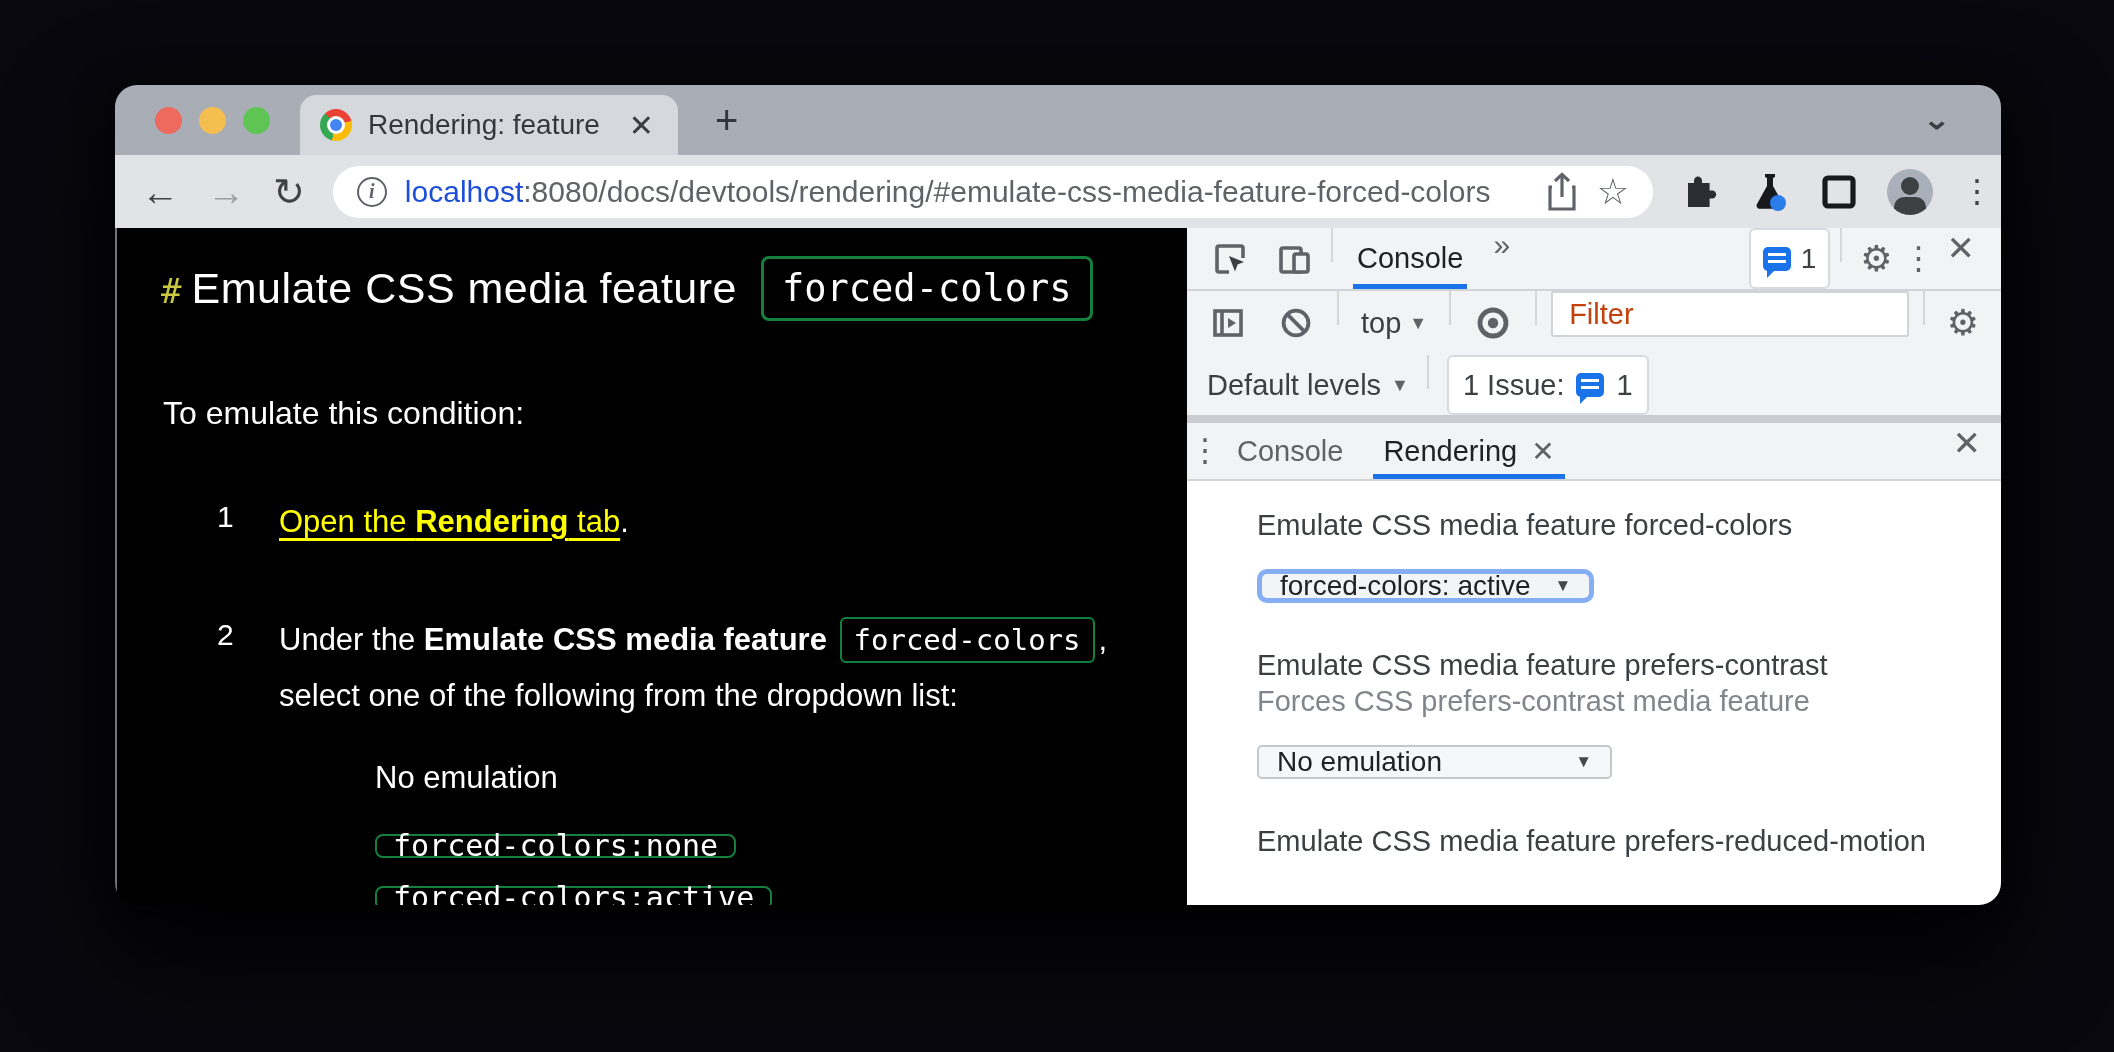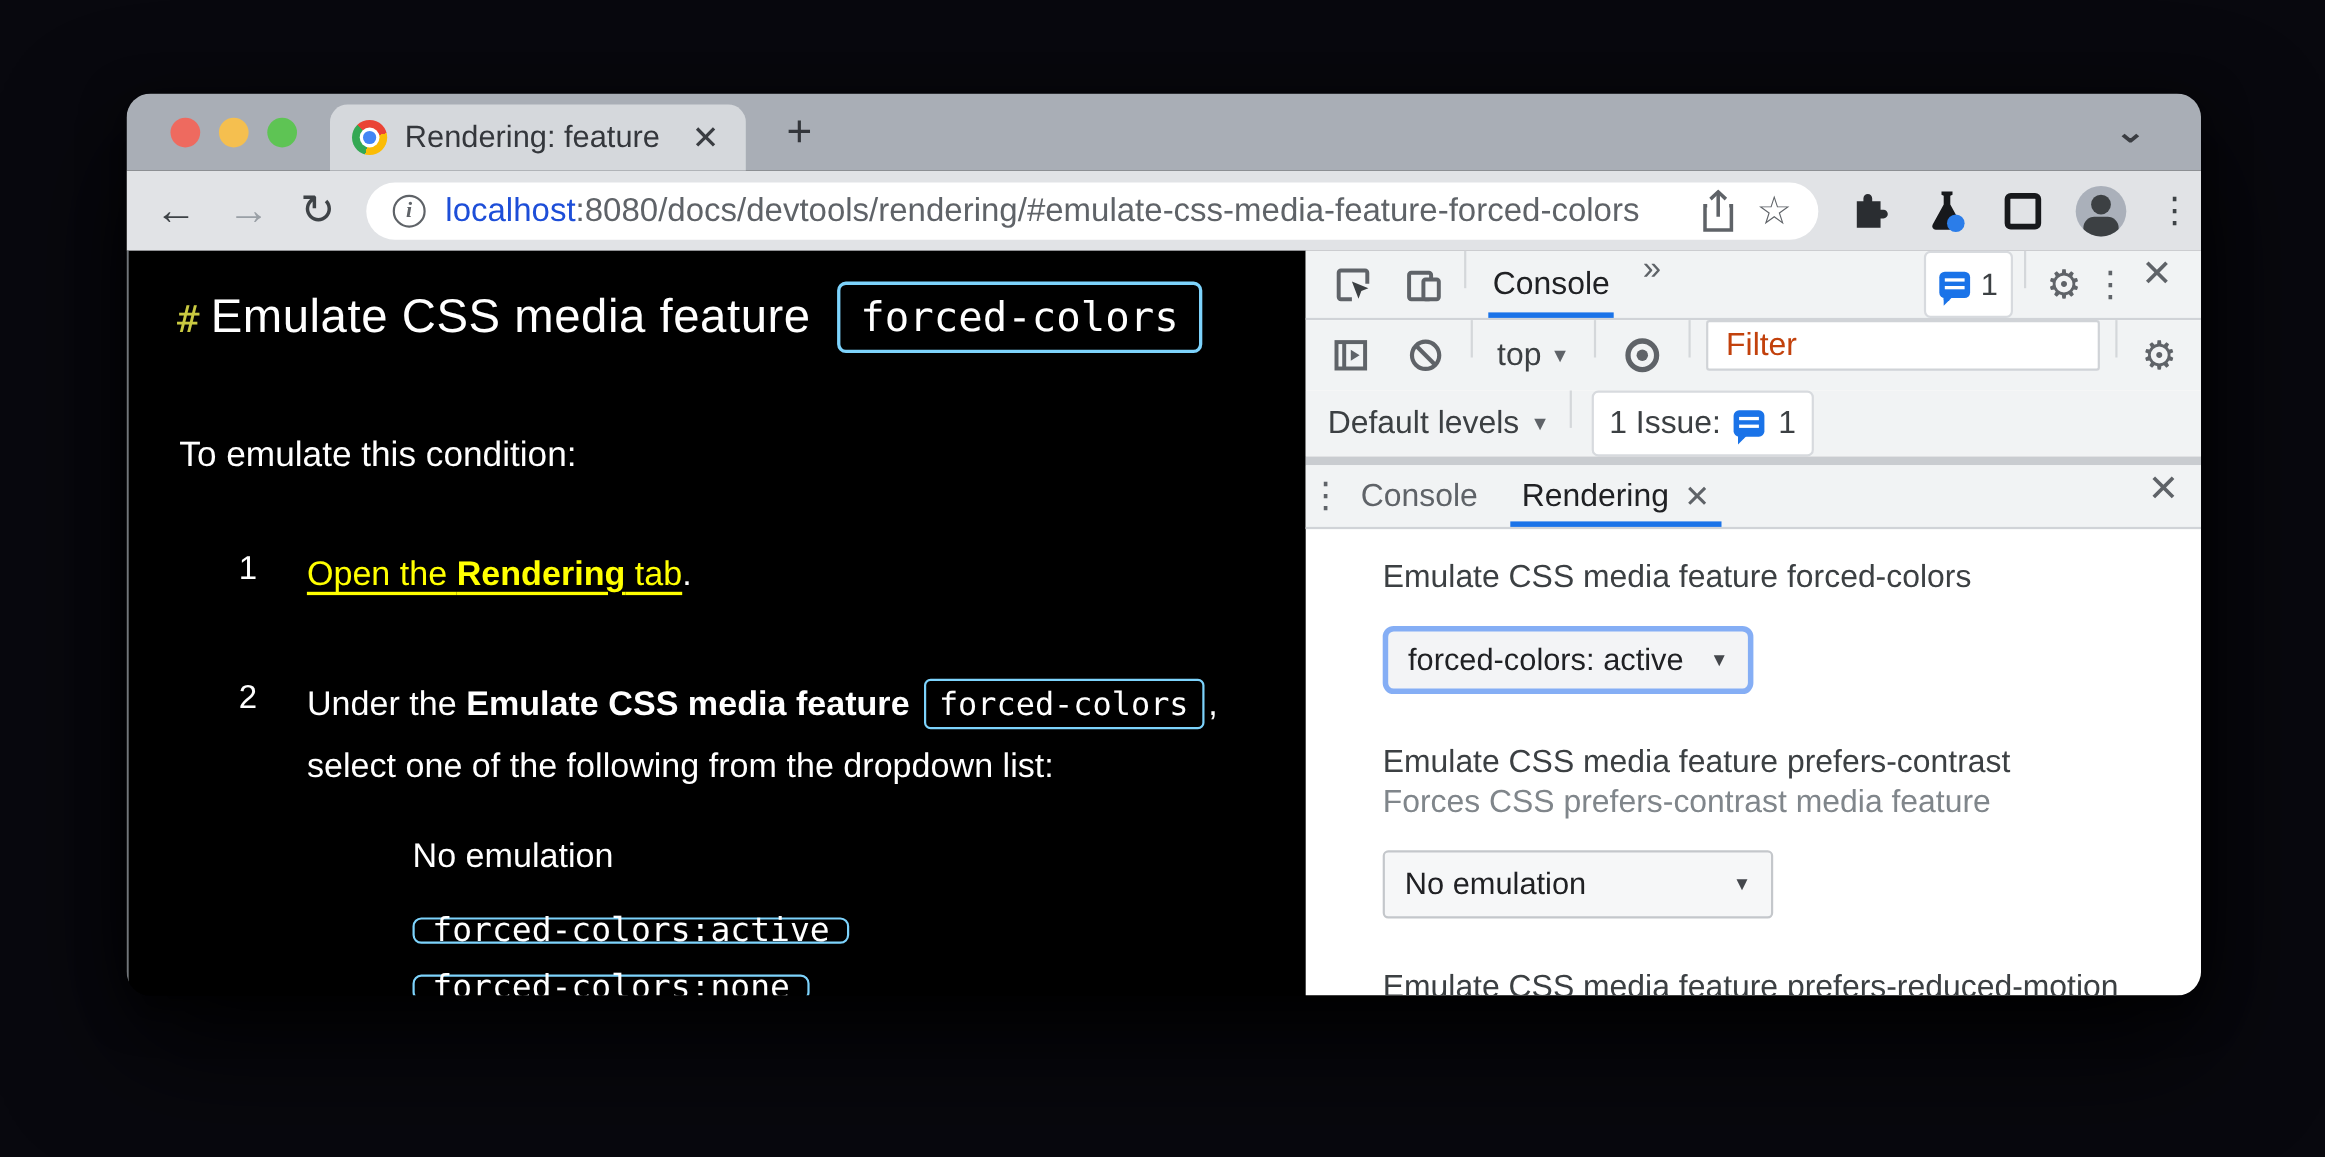--- a/index.html
+++ b/index.html
@@ -60,21 +60,21 @@
   
   .content { flex:1 1 auto; display:flex; min-height:0; }
 
   
   .page { width:1072px; flex:0 0 auto; background:#000; color:#fff; border-left:2px solid #71757a;
     padding:28px 0 0 44px; overflow:hidden; }
   .h-row { display:flex; align-items:center; gap:14px; }
   .anchor-hash { color:#c9c941; font-size:34px; font-family:"DejaVu Sans Mono", monospace;
     letter-spacing:-4px; margin-top:4px; }
   .h-text { font-size:43px; font-weight:500; letter-spacing:0.5px; white-space:nowrap; }
-  .code-box { font-family:"DejaVu Sans Mono", monospace; border:3px solid #7dd3fc; border-radius:8px; }
+  .code-box { font-family:"DejaVu Sans Mono", monospace; border:3px solid #15803d; border-radius:8px; }
   .h-code { font-size:37px; padding:8px 18px; margin-left:10px; white-space:nowrap; }
   .intro { font-size:32px; margin-top:74px; margin-left:2px; }
   .steps { margin-top:60px; }
   .step { display:flex; margin-top:62px; }
   .step-num { width:62px; flex:0 0 auto; font-size:30px; padding-top:6px; margin-left:56px; }
   .step-body { font-size:31px; line-height:56px; }
   .ylink { color:#ffff00; text-decoration:underline; text-underline-offset:6px; }
   .ylink b { font-weight:700; }
   .inline-code { font-size:29px; padding:4px 12px; border-width:2.5px; border-radius:6px; margin:0 4px; white-space:nowrap; }
   .opt-plain { font-size:31px; margin:26px 0 0 96px; }
@@ -113,21 +113,21 @@
   .issue-btn { display:flex; align-items:center; gap:12px; border:2px solid #d7dade; border-radius:6px; background:#fff; padding:6px 14px; font-size:29px; color:#3c4043; }
   .drawer-tab { font-size:29px; color:#5f6368; padding:0 16px; height:100%; display:flex; align-items:center; gap:14px; position:relative; }
   .drawer-tab.active { color:#202124; }
   .drawer-tab.active::after { content:""; position:absolute; left:6px; right:6px; bottom:0; height:5px; background:#1a73e8; }
   .drawer-tab .tab-x { font-size:28px; color:#5f6368; }
 
   .rp-body { flex:1 1 auto; overflow:hidden; padding:26px 40px 0 48px; }
   .rp-title { font-size:29px; color:#3c4043; line-height:36px; }
   .rp-sub { font-size:29px; color:#80868b; line-height:36px; }
   .rp-select { display:inline-flex; align-items:center; justify-content:space-between;
-    margin-top:26px; height:62px; background:#f6f7f8; border:2px solid #c4c7cb; border-radius:5px;
+    margin-top:26px; height:34px; background:#f6f7f8; border:2px solid #c4c7cb; border-radius:5px;
     font-size:28px; color:#202124; padding:0 18px; gap:24px; }
   .rp-select .sel-arrow { color:#44474c; font-size:17px; }
   .rp-select.focused { border:5px solid #85aef5; border-radius:10px; background:#f3f4f6; }
   .rp-section { margin-bottom:44px;margin-left:22px; }
 
   svg { display:block; }
 </style>
 </head>
 <body>
 
@@ -202,22 +202,22 @@
             <span class="ylink"><span>Open the </span><b>Rendering</b><span> tab</span></span><span>.</span>
           </div>
         </div>
         <div class="step">
           <div class="step-num">2</div>
           <div class="step-body">
             <span>Under the </span><b>Emulate CSS media feature</b>
             <span class="code-box inline-code">forced-colors</span><span>,</span><br>
             <span>select one of the following from the dropdown list:</span>
             <div class="opt-plain">No emulation</div>
+            <div class="opt-wrap"><span class="code-box opt-code">forced-colors:none</span></div>
             <div class="opt-wrap"><span class="code-box opt-code">forced-colors:active</span></div>
-            <div class="opt-wrap"><span class="code-box opt-code">forced-colors:none</span></div>
           </div>
         </div>
       </div>
     </div>
 
     <div class="devtools">
 
       <div class="dt-row dt-row1">
         <div class="dt-ic">
           <svg width="38" height="38" viewBox="0 0 19 19">

